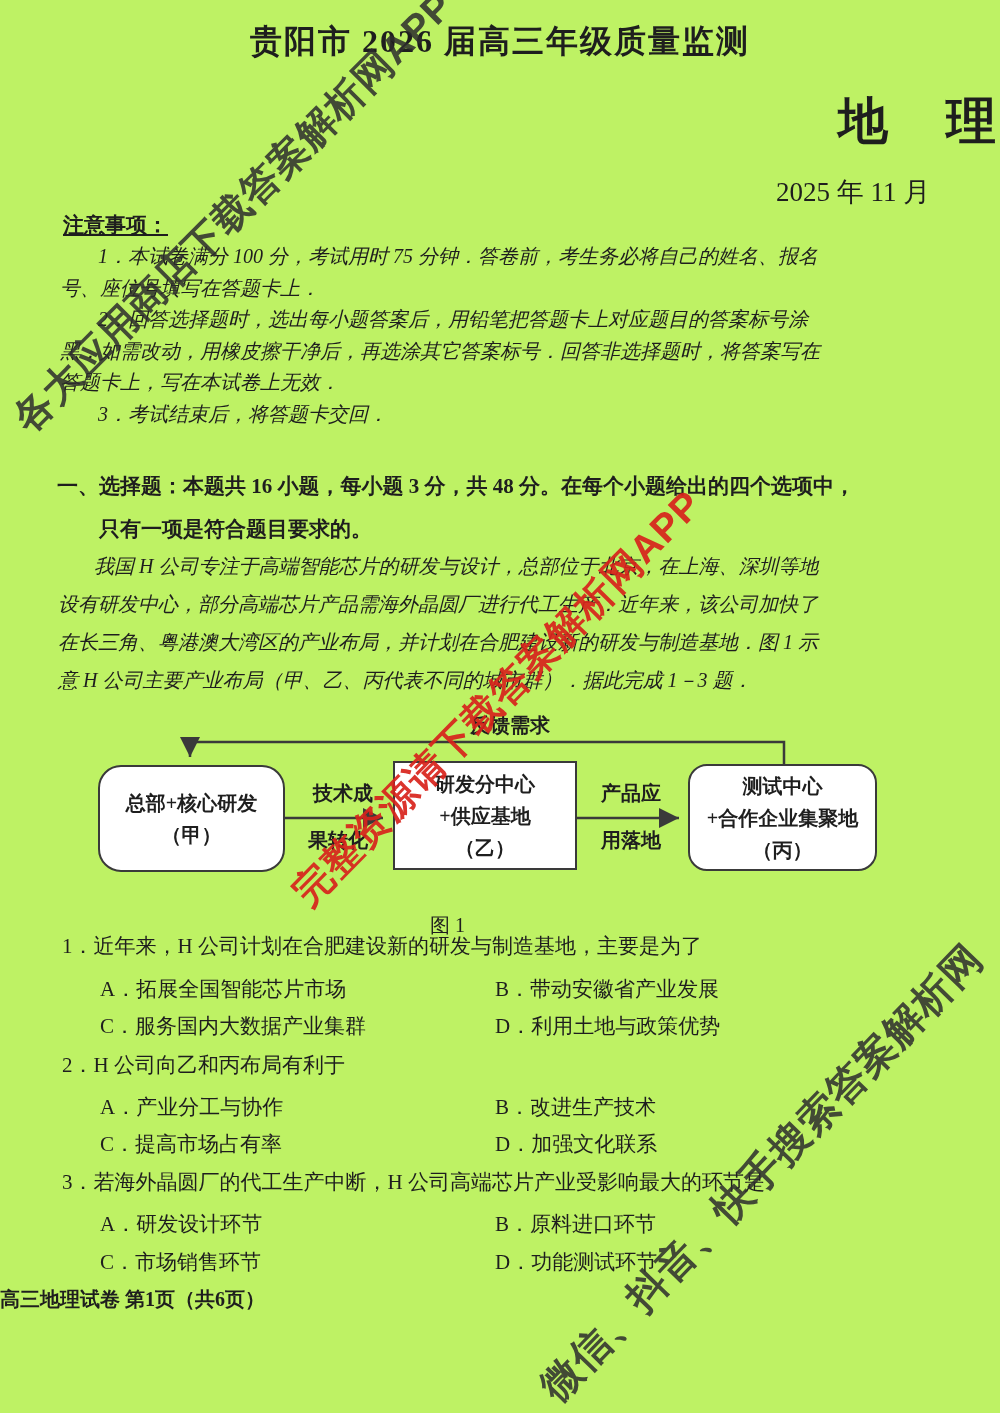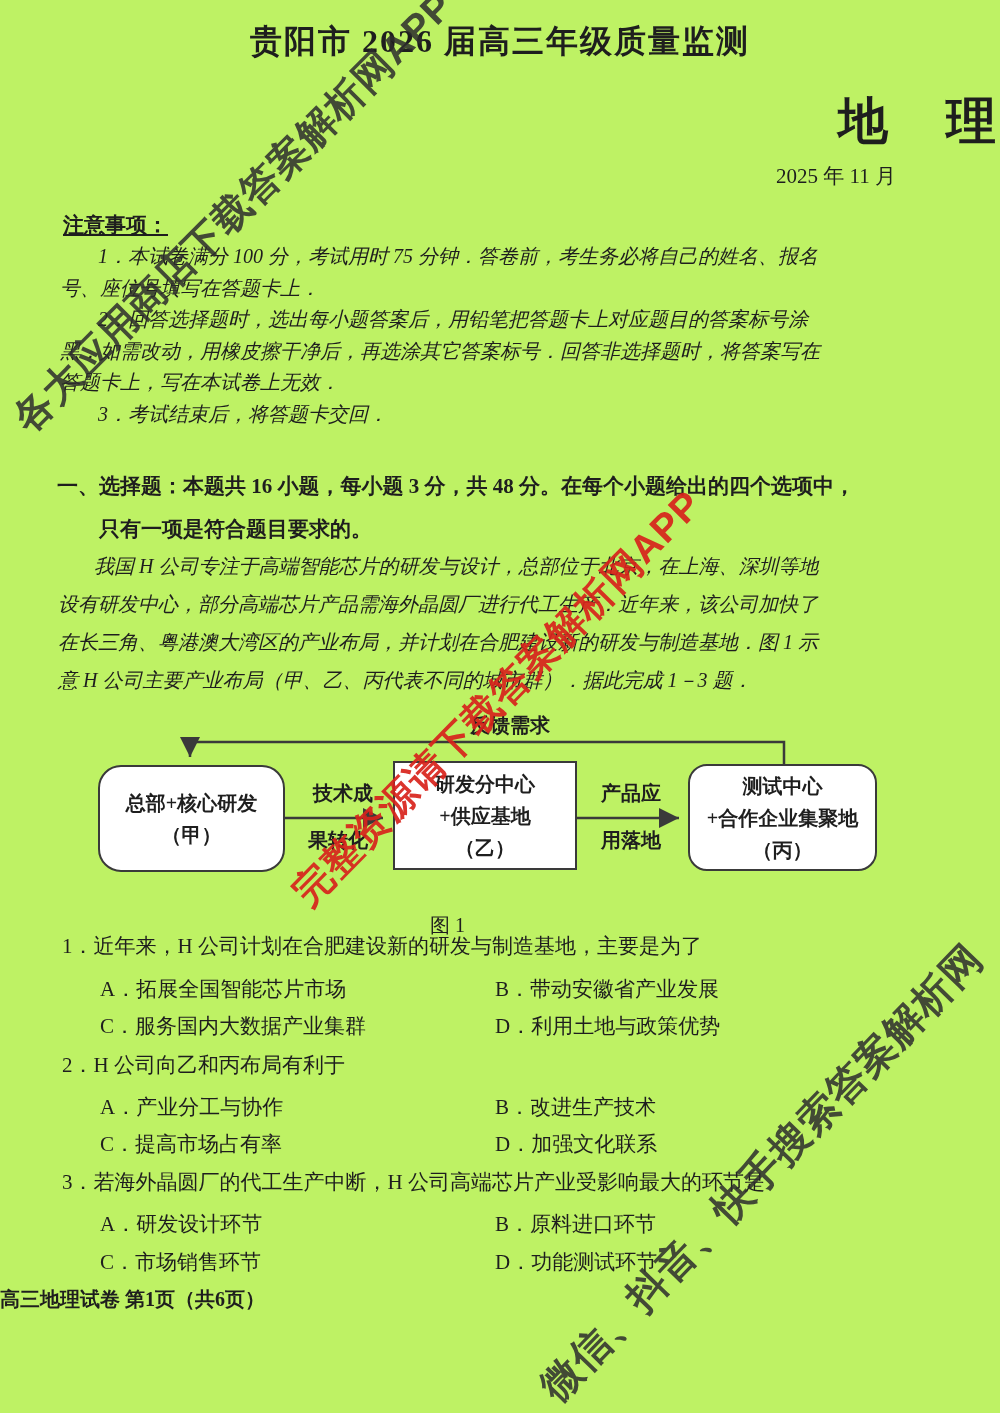--- a/index.html
+++ b/index.html
@@ -3,21 +3,21 @@
 <meta charset="utf-8">
 <style>
   html,body { margin:0; padding:0; background:#ffffff; }
   #page {
     position:relative; width:1000px; height:1413px; background:#bef264;
     font-family:"Liberation Serif","DejaVu Serif",serif; color:#1e1e1e; overflow:hidden;
   }
   .abs { position:absolute; }
   .title { top:20px; left:0; width:100%; text-align:center; font-size:32px; font-weight:bold; letter-spacing:2px; }
   .subject { top:88px; left:0; width:100%; text-align:right; font-size:50px; font-weight:bold; letter-spacing:4px; }
-  .date { top:162px; left:776px; font-size:21px; }
+  .date { top:174px; left:776px; font-size:27px; }
   .notice-heading { top:211px; left:63px; font-size:21px; font-weight:bold;text-decoration:underline; }
   .notice-body { top:241px; left:60px; width:884px; font-size:20px; line-height:31.5px; font-style:italic; }
   .notice-body .nline { white-space:nowrap; }
   .notice-body .indent { text-indent:38px; }
   .sec-line1 { top:472px; left:57px; font-size:21px; font-weight:bold; }
   .sec-line2 { top:515px; left:99px; font-size:21px; font-weight:bold; }
   .passage { top:547px; left:58px; width:890px; font-size:20px; line-height:38px; font-style:italic; }
   .passage .pline { white-space:nowrap; }
   .passage .indent { text-indent:36px; }
   .fig-lines { top:700px; left:0; width:1000px; height:215px; pointer-events:none; }

